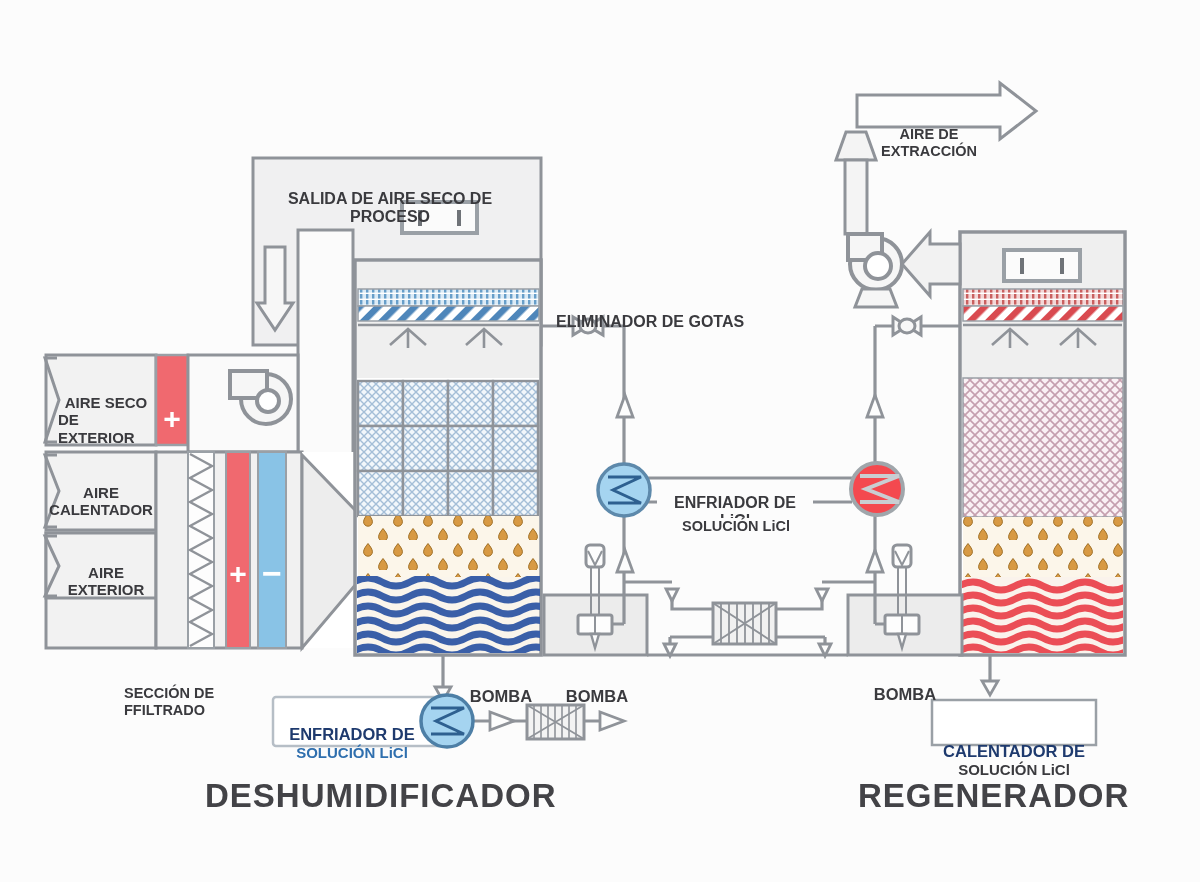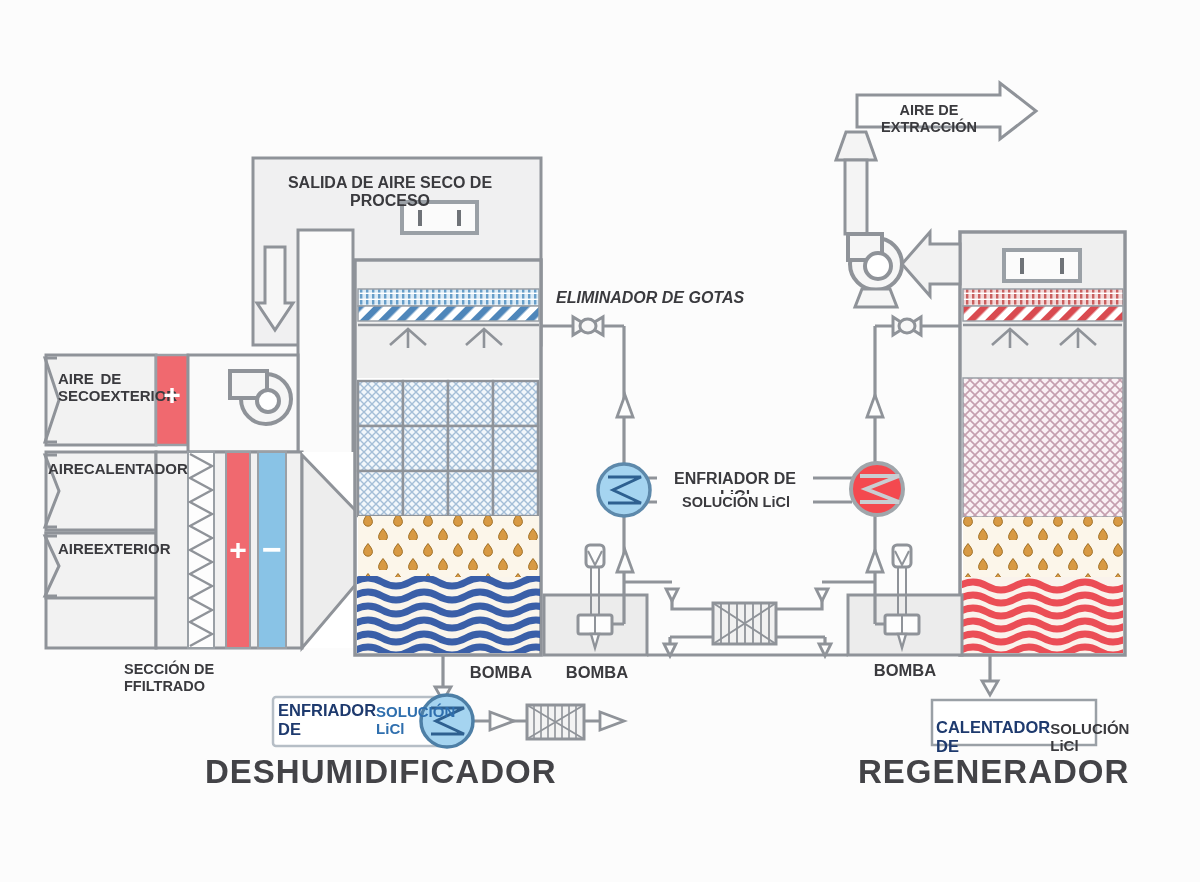--- a/index.html
+++ b/index.html
@@ -1,23 +1,23 @@
 <!DOCTYPE html>
 <html><head>
 <meta charset="utf-8">
 <style>
   html,body{margin:0;padding:0;background:#ffffff;}
   .stage{position:relative;width:1200px;height:882px;margin:0 auto;background:#fcfcfc;
          font-family:"Liberation Sans",sans-serif;overflow:hidden;}
   .stage svg.layer{position:absolute;left:0;top:0;}
-  .t{position:absolute;color:#3a3a3e;line-height:1.15;}
+  .t{position:absolute;color:#3a3a3e;line-height:1.15;margin-top:24px;}
   .c{text-align:center;}
   .b{font-weight:bold;}
   .sign{display:flex;align-items:center;justify-content:center;color:#fff;font-weight:bold;}
-  .lblbox2{display:flex;flex-direction:row;align-items:center;justify-content:flex-start;}
+  .lblbox2{display:flex;flex-direction:column;align-items:center;justify-content:flex-end;}
   .navy{color:#1e3a6e;}
   .blu{color:#2f6fae;}
   .whitebg{background:#fcfcfc;padding:0 3px;}
   .title{font-size:33px;font-weight:bold;color:#434347;letter-spacing:1px;}
 </style>
 </head>
 <body>
 
 <div class="stage">
 
@@ -256,21 +256,21 @@
   </g>
   <g>
     <rect x="527" y="705" width="57" height="34" fill="#f3f3f3" stroke="#8f9399" stroke-width="3"></rect>
     <path d="M534,705 V739 M541,705 V739 M548,705 V739 M555,705 V739 M562,705 V739 M569,705 V739 M576,705 V739" stroke="#8f9399" stroke-width="1.6"></path>
     <path d="M527,705 L584,739 M584,705 L527,739" stroke="#8f9399" stroke-width="1.6"></path>
   </g>
 
   <rect x="932" y="700" width="164" height="45" fill="#ffffff" stroke="#9aa0a6" stroke-width="2.5"></rect>
 </svg>
 
-<div class="t b c" style="left:256px;top:174px;width:268px;font-size:16px;">SALIDA DE AIRE SECO DE PROCESO</div>
+<div class="t b c" style="left:256px;top:166px;width:268px;font-size:16px;">SALIDA DE AIRE SECO DE PROCESO</div>
 
 <div class="t b c" style="left:860px;top:102px;width:138px;font-size:14.5px;">AIRE DE EXTRACCIÓN</div>
 
 <div class="t lblbox2" style="left:58px;top:370px;width:96px;font-size:15px;font-weight:bold;">
   <div>AIRE SECO</div>
   <div>DE EXTERIOR</div>
 </div>
 <div class="t lblbox2" style="left:48px;top:460px;width:106px;font-size:15px;font-weight:bold;">
   <div>AIRE</div>
   <div>CALENTADOR</div>
@@ -279,21 +279,21 @@
   <div>AIRE</div>
   <div>EXTERIOR</div>
 </div>
 
 <div class="t sign" style="left:156px;top:355px;width:32px;height:80px;font-size:30px;">+</div>
 <div class="t sign" style="left:224px;top:452px;width:28px;height:196px;font-size:30px;">+</div>
 <div class="t sign" style="left:256px;top:452px;width:32px;height:196px;font-size:34px;">−</div>
 
 <div class="t b" style="left:124px;top:661px;width:170px;font-size:14.5px;">SECCIÓN DE FFILTRADO</div>
 
-<div class="t b" style="left:556px;top:289px;width:200px;font-size:16px;font-style:italic;">ELIMINADOR DE GOTAS</div>
+<div class="t b" style="left:556px;top:289px;width:200px;font-size:16px;">ELIMINADOR DE GOTAS</div>
 
 <div class="t b c whitebg" style="left:657px;top:470px;width:150px;font-size:16px;">ENFRIADOR DE LiCl</div>
 <div class="t b c whitebg" style="left:676px;top:494px;width:114px;font-size:14.5px;">SOLUCIÓN LiCl</div>
 
 <div class="t b c" style="left:455px;top:663px;width:92px;font-size:16.5px;">BOMBA</div>
 <div class="t b c" style="left:551px;top:663px;width:92px;font-size:16.5px;">BOMBA</div>
 <div class="t b c" style="left:859px;top:661px;width:92px;font-size:16.5px;">BOMBA</div>
 
 <div class="t lblbox2" style="left:278px;top:701px;width:148px;">
   <div class="navy" style="font-size:16.5px;font-weight:bold;">ENFRIADOR DE</div>

